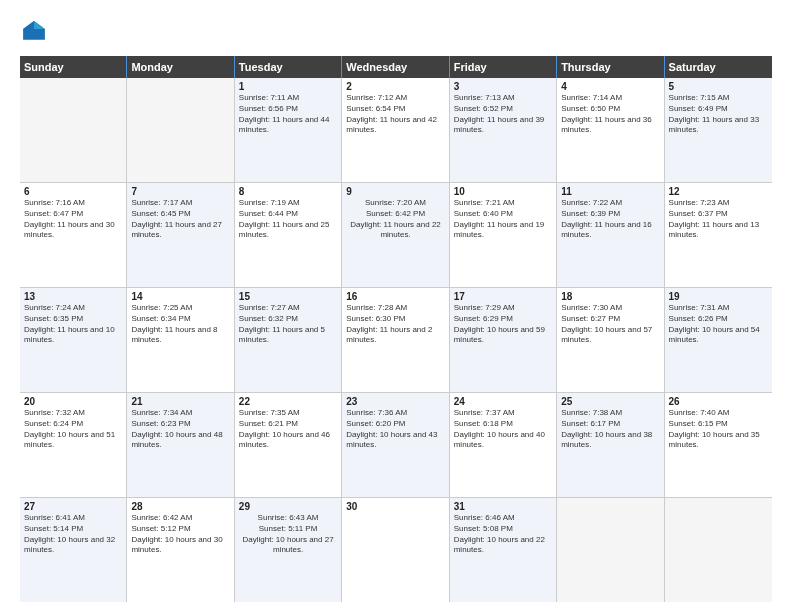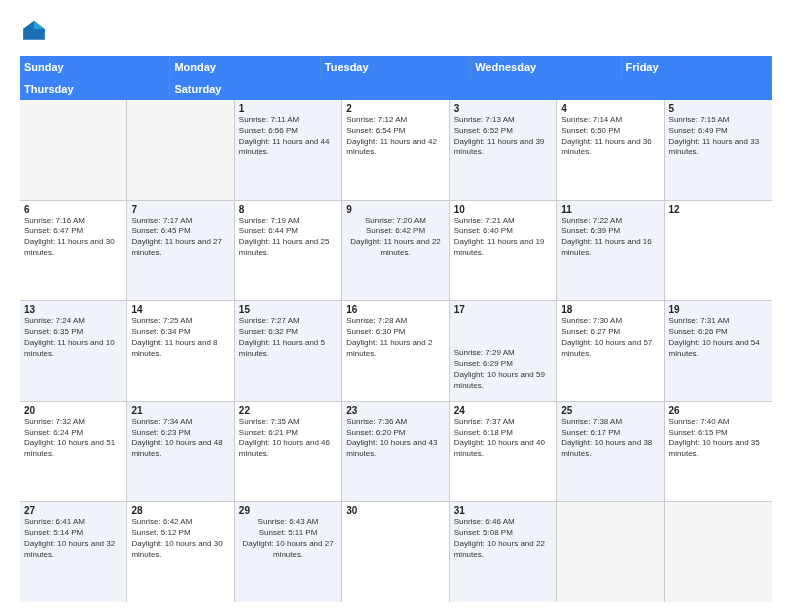--- a/index.html
+++ b/index.html
@@ -55,22 +55,22 @@
       color: #555;
       margin-top: 2px;
     }
     .calendar {
       flex: 1;
       display: flex;
       flex-direction: column;
     }
     .cal-header {
       display: grid;
-      grid-template-columns: repeat(5, 1fr);
-      background: #3b82f6;
+      grid-template-columns: repeat(7, 1fr);
+      background: #404040;
     }
     .cal-header-cell {
       color: #fff;
       font-size: 11px;
       font-weight: bold;
       padding: 5px 4px;
       text-align: left;
       border-right: 1px solid #4a90d9;
     }
     .cal-header-cell:last-child { border-right: none; }
@@ -209,20 +209,23 @@
 Daylight: 11 hours and 19 minutes.</div>
           </div>
           <div class="cal-cell shaded">
             <div class="day-num">11</div>
             <div class="cell-text" style="white-space: pre-line;">Sunrise: 7:22 AM
 Sunset: 6:39 PM
 Daylight: 11 hours and 16 minutes.</div>
           </div>
           <div class="cal-cell">
             <div class="day-num">12</div>
+            <div class="cell-text" style="white-space: pre-line;">Sunrise: 7:23 AM
+Sunset: 6:37 PM
+Daylight: 11 hours and 13 minutes.</div>
           </div>
         </div>
         <div class="cal-row">
           <div class="cal-cell shaded">
             <div class="day-num">13</div>
             <div class="cell-text" style="white-space: pre-line;">Sunrise: 7:24 AM
 Sunset: 6:35 PM
 Daylight: 11 hours and 10 minutes.</div>
           </div>
           <div class="cal-cell">
@@ -238,21 +241,21 @@
 Daylight: 11 hours and 5 minutes.</div>
           </div>
           <div class="cal-cell">
             <div class="day-num">16</div>
             <div class="cell-text" style="white-space: pre-line;">Sunrise: 7:28 AM
 Sunset: 6:30 PM
 Daylight: 11 hours and 2 minutes.</div>
           </div>
           <div class="cal-cell shaded">
             <div class="day-num">17</div>
-            <div class="cell-text" style="white-space: pre-line; margin-top: 32px;">Sunrise: 7:29 AM
+            <div class="cell-text" style="white-space: pre-line;">Sunrise: 7:29 AM
 Sunset: 6:29 PM
 Daylight: 10 hours and 59 minutes.</div>
           </div>
           <div class="cal-cell">
             <div class="day-num">18</div>
             <div class="cell-text" style="white-space: pre-line;">Sunrise: 7:30 AM
 Sunset: 6:27 PM
 Daylight: 10 hours and 57 minutes.</div>
           </div>
           <div class="cal-cell shaded">

